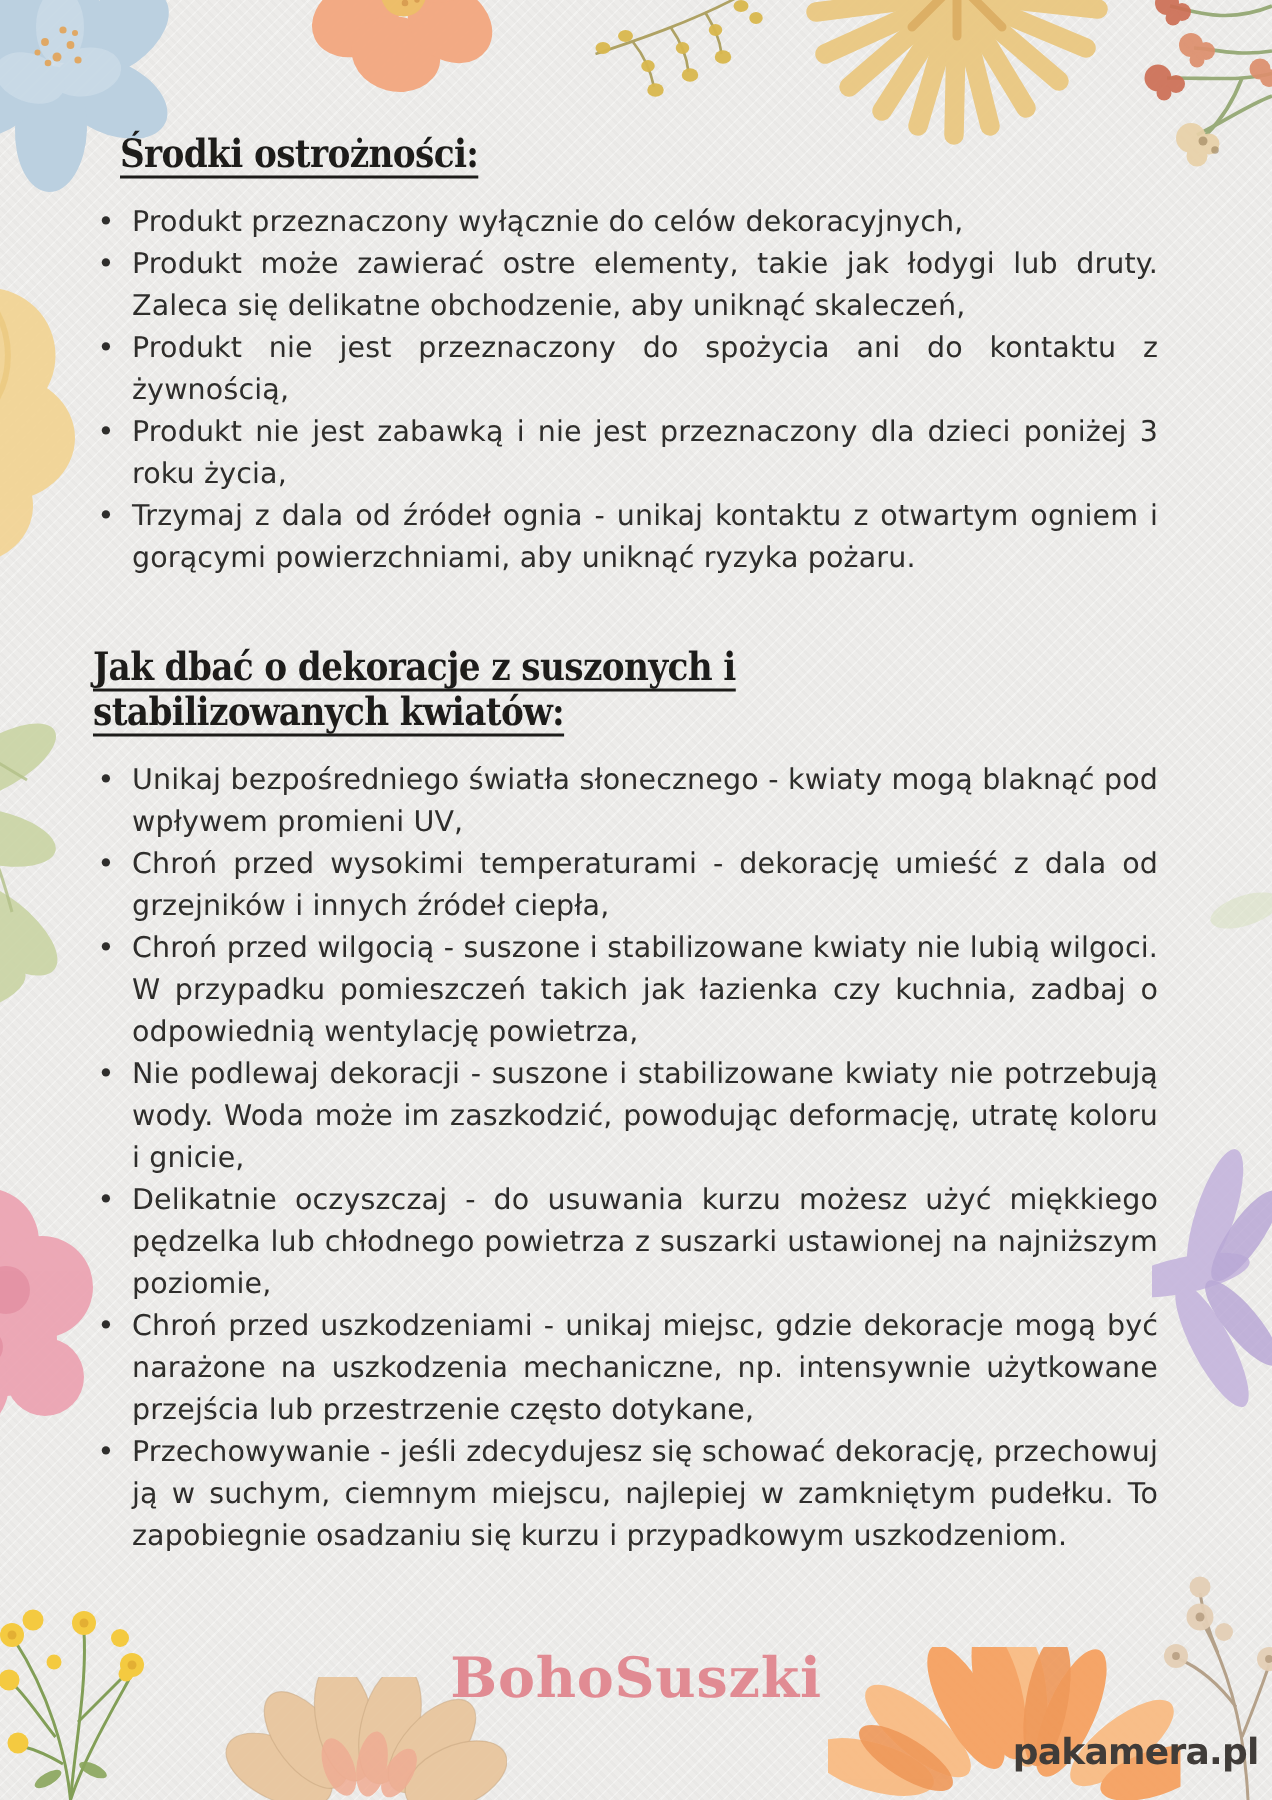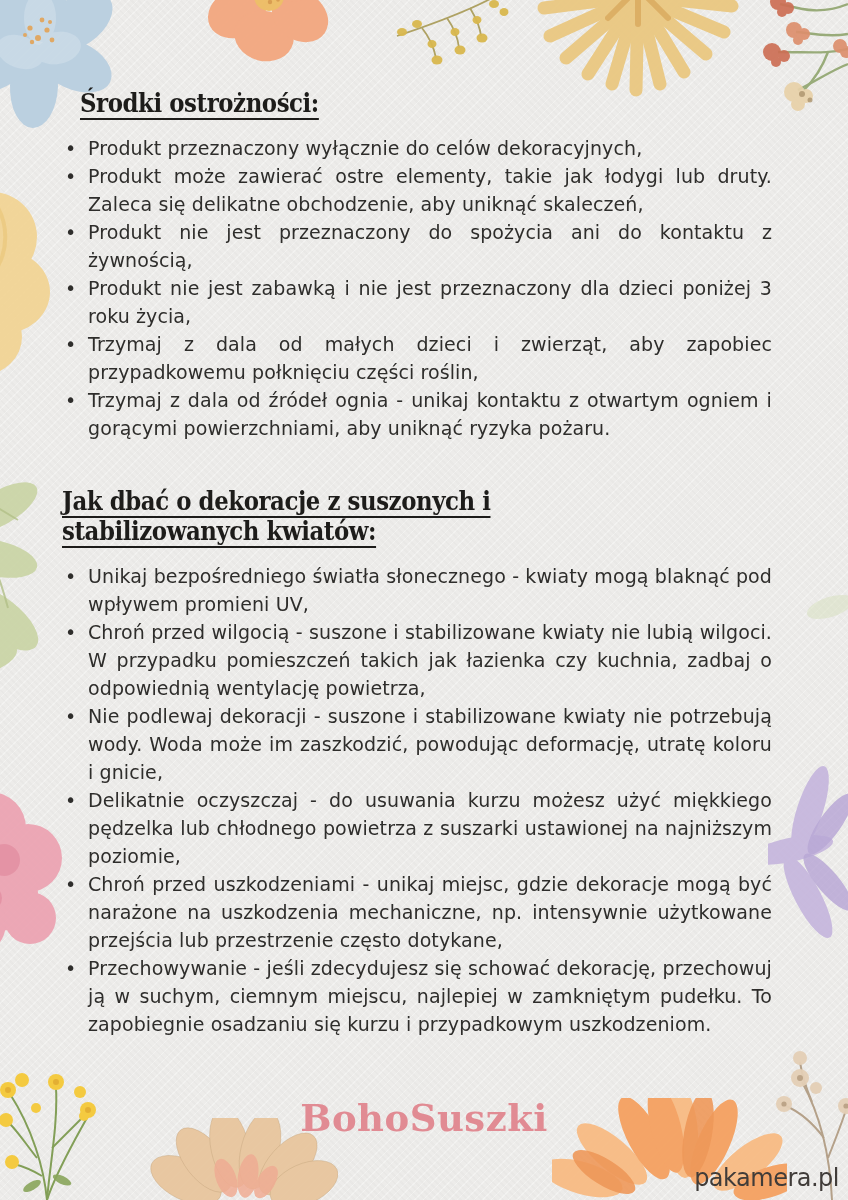--- a/index.html
+++ b/index.html
@@ -38,22 +38,22 @@
     content:"•";position:absolute;left:3px;top:0;
     font-size:19px;color:#2e2d2b;
   }
   .section2{margin-top:44px;}
   .brand{
     position:absolute;left:0;width:848px;top:1096px;text-align:center;
     font-family:"DejaVu Serif","Liberation Serif",serif;
     font-size:37px;font-weight:700;color:#e18b93;letter-spacing:.5px;
   }
   .watermark{
-    position:absolute;right:9px;bottom:8px;
-    font-family:"DejaVu Sans",sans-serif;font-weight:400;
+    position:absolute;right:9px;bottom:18px;
+    font-family:"DejaVu Sans",sans-serif;font-weight:700;
     font-size:24px;color:#403c39;letter-spacing:-0.5px;
   }
 </style>
 </head>
 <body>
 
 <div class="sheet">
 
   <svg class="deco" style="left:-38px;top:-40px" width="170" height="170" viewBox="0 0 170 170">
     <g opacity="0.95">
@@ -327,29 +327,29 @@
 
   <div class="content">
 
     <section>
       <h2 class="heading">Środki ostrożności:</h2>
       <ul class="bullets">
         <li>Produkt przeznaczony wyłącznie do celów dekoracyjnych,</li>
         <li>Produkt może zawierać ostre elementy, takie jak łodygi lub druty. Zaleca się delikatne obchodzenie, aby uniknąć skaleczeń,</li>
         <li>Produkt nie jest przeznaczony do spożycia ani do kontaktu z żywnością,</li>
         <li>Produkt nie jest zabawką i nie jest przeznaczony dla dzieci poniżej 3 roku życia,</li>
-        <li>Trzymaj z dala od małych dzieci i zwierząt, aby zapobiec przypadkowemu połknięciu części roślin,</li>
         <li>Trzymaj z dala od źródeł ognia - unikaj kontaktu z otwartym ogniem i gorącymi powierzchniami, aby uniknąć ryzyka pożaru.</li>
       </ul>
     </section>
 
     <section class="section2">
       <h2 class="heading heading2-wrap">Jak dbać o dekoracje z suszonych i stabilizowanych kwiatów:</h2>
       <ul class="bullets">
         <li>Unikaj bezpośredniego światła słonecznego - kwiaty mogą blaknąć pod wpływem promieni UV,</li>
+        <li>Chroń przed wysokimi temperaturami - dekorację umieść z dala od grzejników i innych źródeł ciepła,</li>
         <li>Chroń przed wilgocią - suszone i stabilizowane kwiaty nie lubią wilgoci. W przypadku pomieszczeń takich jak łazienka czy kuchnia, zadbaj o odpowiednią wentylację powietrza,</li>
         <li>Nie podlewaj dekoracji - suszone i stabilizowane kwiaty nie potrzebują wody. Woda może im zaszkodzić, powodując deformację, utratę koloru i gnicie,</li>
         <li>Delikatnie oczyszczaj - do usuwania kurzu możesz użyć miękkiego pędzelka lub chłodnego powietrza z suszarki ustawionej na najniższym poziomie,</li>
         <li>Chroń przed uszkodzeniami - unikaj miejsc, gdzie dekoracje mogą być narażone na uszkodzenia mechaniczne, np. intensywnie użytkowane przejścia lub przestrzenie często dotykane,</li>
         <li>Przechowywanie - jeśli zdecydujesz się schować dekorację, przechowuj ją w suchym, ciemnym miejscu, najlepiej w zamkniętym pudełku. To zapobiegnie osadzaniu się kurzu i przypadkowym uszkodzeniom.</li>
       </ul>
     </section>
 
   </div>
 

